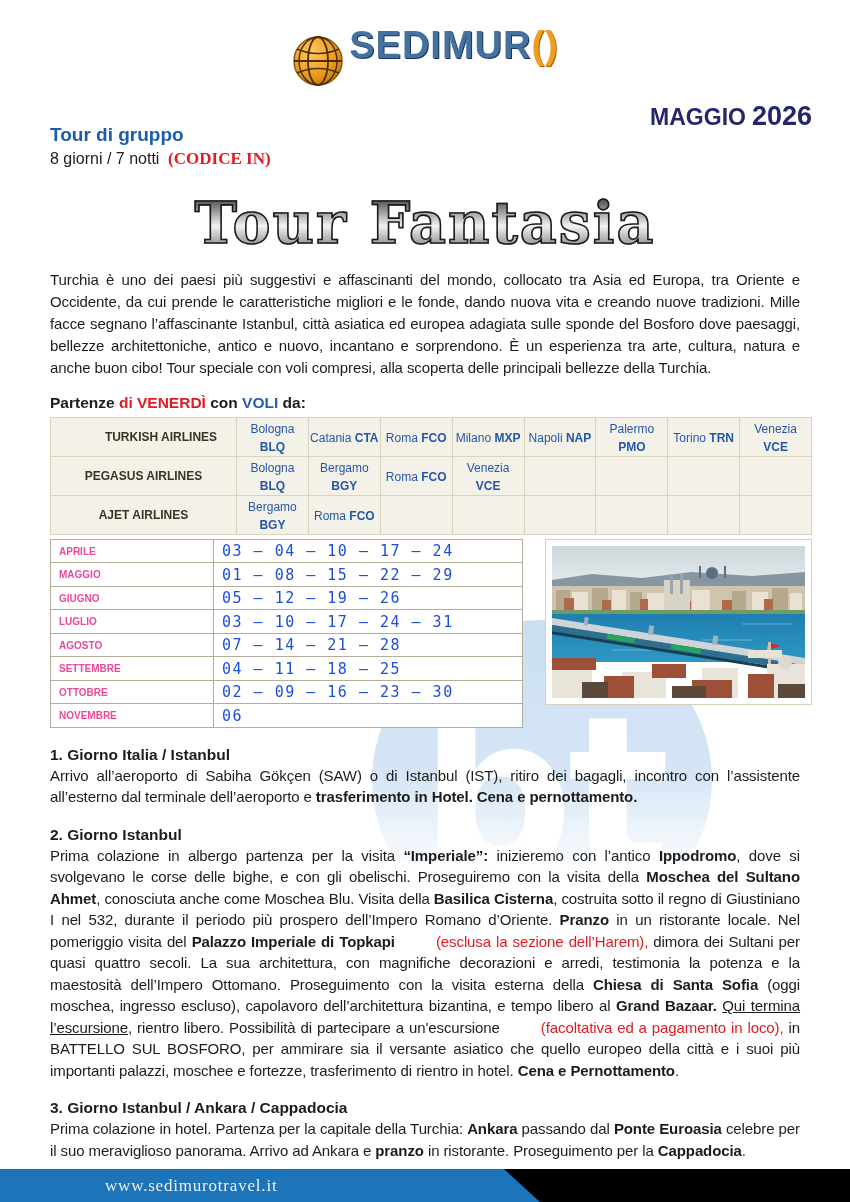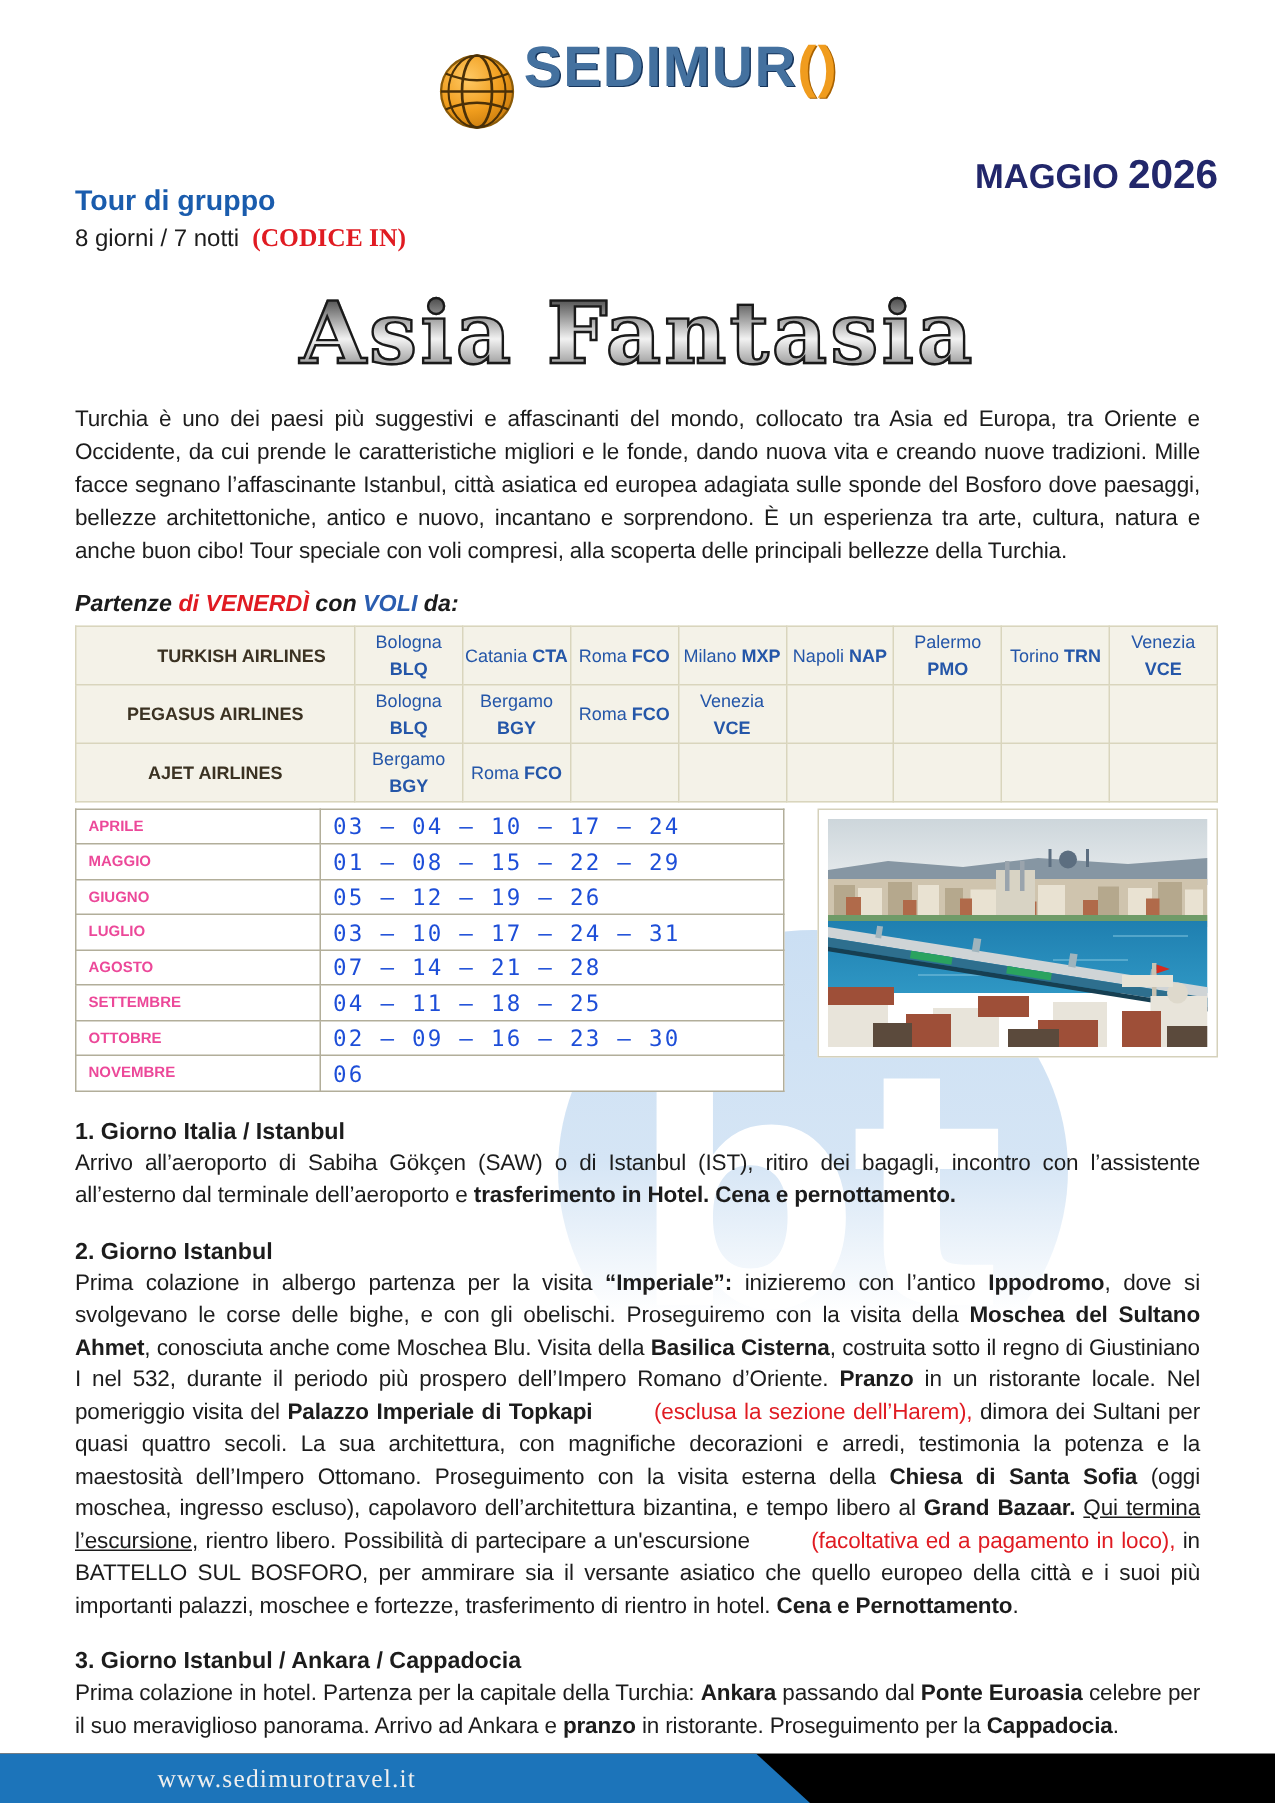--- a/index.html
+++ b/index.html
@@ -35,21 +35,21 @@
   .duration-line .code{color:#e01b22;font-weight:bold;font-family:"Liberation Serif",serif;font-size:17px;}
 
   .main-title{margin-top:24px;text-align:center;font-family:"DejaVu Serif","Liberation Serif",serif;
               font-size:57px;font-weight:bold;letter-spacing:2px;line-height:1.05;
               background:linear-gradient(180deg,#3c3c3c 5%,#f2f2f2 55%,#6e6e6e 100%);
               -webkit-background-clip:text;background-clip:text;color:transparent;
               -webkit-text-stroke:1.6px #1a1a1a;}
 
   .intro{margin:16px 50px 0 50px;font-size:15px;line-height:22px;text-align:justify;letter-spacing:-0.1px;}
 
-  .departures-line{margin:15px 0 5px 50px;font-size:15.5px;font-style:italic;}
+  .departures-line{margin:15px 0 5px 50px;font-size:15.5px;}
   .seg-b{font-weight:bold;}
   .seg-r{color:#e01b22;padding-left:36px;}
   .seg-rb{color:#e01b22;font-weight:bold;}
   .seg-bb{color:#2a5db0;font-weight:bold;}
   .seg-u{text-decoration:underline;}
 
   table{border-collapse:collapse;}
   .airlines-table{margin-left:50px;width:762px;table-layout:fixed;background:#f4f2e8;}
   .airlines-table td{border:1.6px solid #d9d5bd;height:33px;text-align:center;vertical-align:middle;
                      background:#f4f2e8;overflow:hidden;}
@@ -113,21 +113,21 @@
     <div class="season">
       <span class="t1">MAGGIO</span><span class="t2">2026</span>
     </div>
 
     <div class="group-line">Tour di gruppo</div>
     <div class="duration-line">
       <span>8 giorni / 7 notti</span>
       <span class="code">&nbsp;<span>(CODICE IN)</span></span>
     </div>
 
-    <div class="main-title">Asia Fantasia</div>
+    <div class="main-title">Tour Fantasia</div>
 
     <p class="intro">Turchia è uno dei paesi più suggestivi e affascinanti del mondo, collocato tra Asia ed Europa, tra Oriente e Occidente, da cui prende le caratteristiche migliori e le fonde, dando nuova vita e creando nuove tradizioni. Mille facce segnano l’affascinante Istanbul, città asiatica ed europea adagiata sulle sponde del Bosforo dove paesaggi, bellezze architettoniche, antico e nuovo, incantano e sorprendono. È un esperienza tra arte, cultura, natura e anche buon cibo! Tour speciale con voli compresi, alla scoperta delle principali bellezze della Turchia.</p>
 
     <div class="departures-line"><span class="seg-b">Partenze </span><span class="seg-rb">di VENERDÌ</span><span class="seg-b">  con </span><span class="seg-bb">VOLI</span><span class="seg-b"> da:</span></div>
 
     <table class="airlines-table">
       <tbody>
           <tr>
             <td class="airline" style="width: 148px; padding-left: 36px;">TURKISH AIRLINES</td>
             <td><span class="city">Bologna </span><span class="code">BLQ</span></td>

